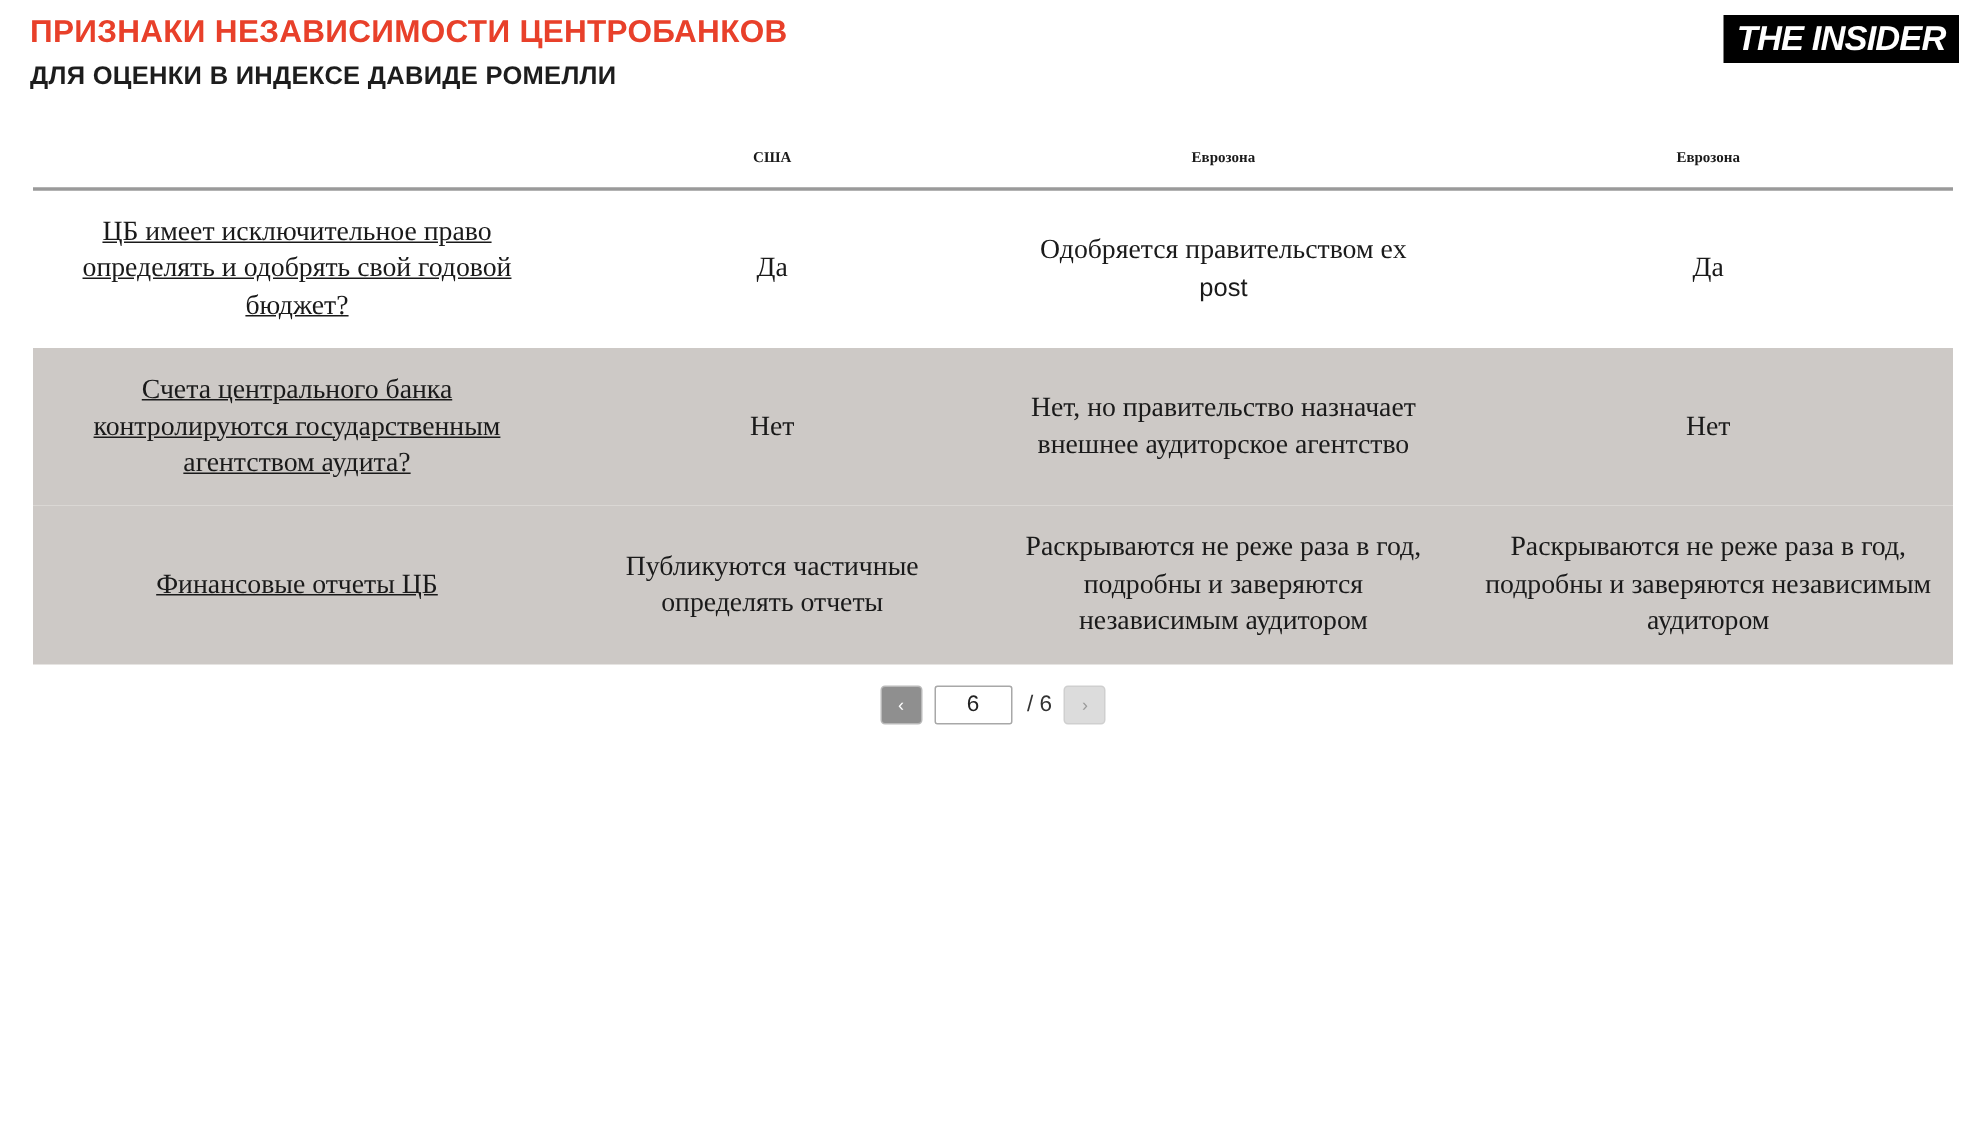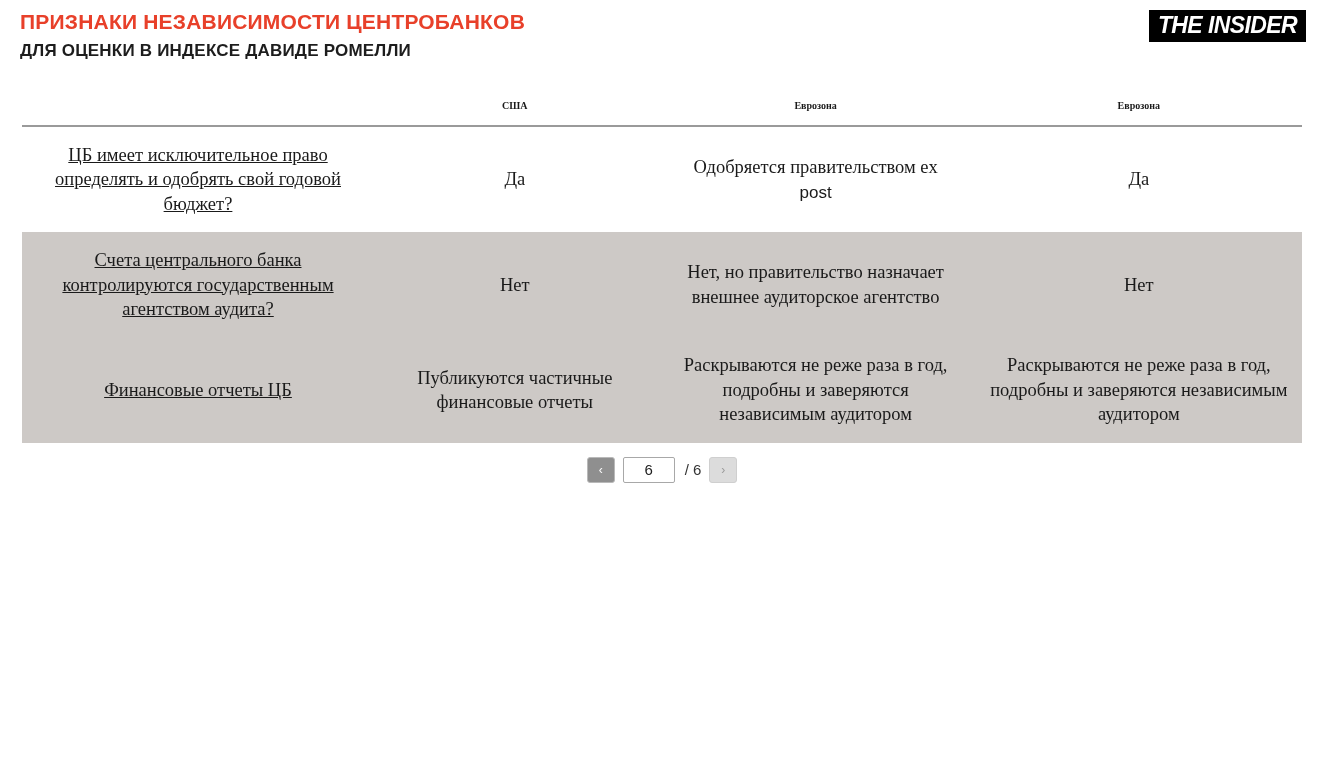--- a/index.html
+++ b/index.html
@@ -198,21 +198,21 @@
           <td>Да</td>
         </tr>
         <tr class="shaded">
           <td class="q">Счета центрального банка контролируются государственным агентством аудита?</td>
           <td>Нет</td>
           <td>Нет, но правительство назначает внешнее аудиторское агентство</td>
           <td>Нет</td>
         </tr>
         <tr class="shaded">
           <td class="q">Финансовые отчеты ЦБ</td>
-          <td>Публикуются частичные финансовые отчеты</td>
+          <td>Публикуются частичные определять отчеты</td>
           <td>Раскрываются не реже раза в год, подробны и заверяются независимым аудитором</td>
           <td>Раскрываются не реже раза в год, подробны и заверяются независимым аудитором</td>
         </tr>
       </tbody>
     </table>
   </div>
 
   <div class="pager">
     <button class="arrow prev">‹</button>
     <input class="page-input" type="text" value="6" style="">

